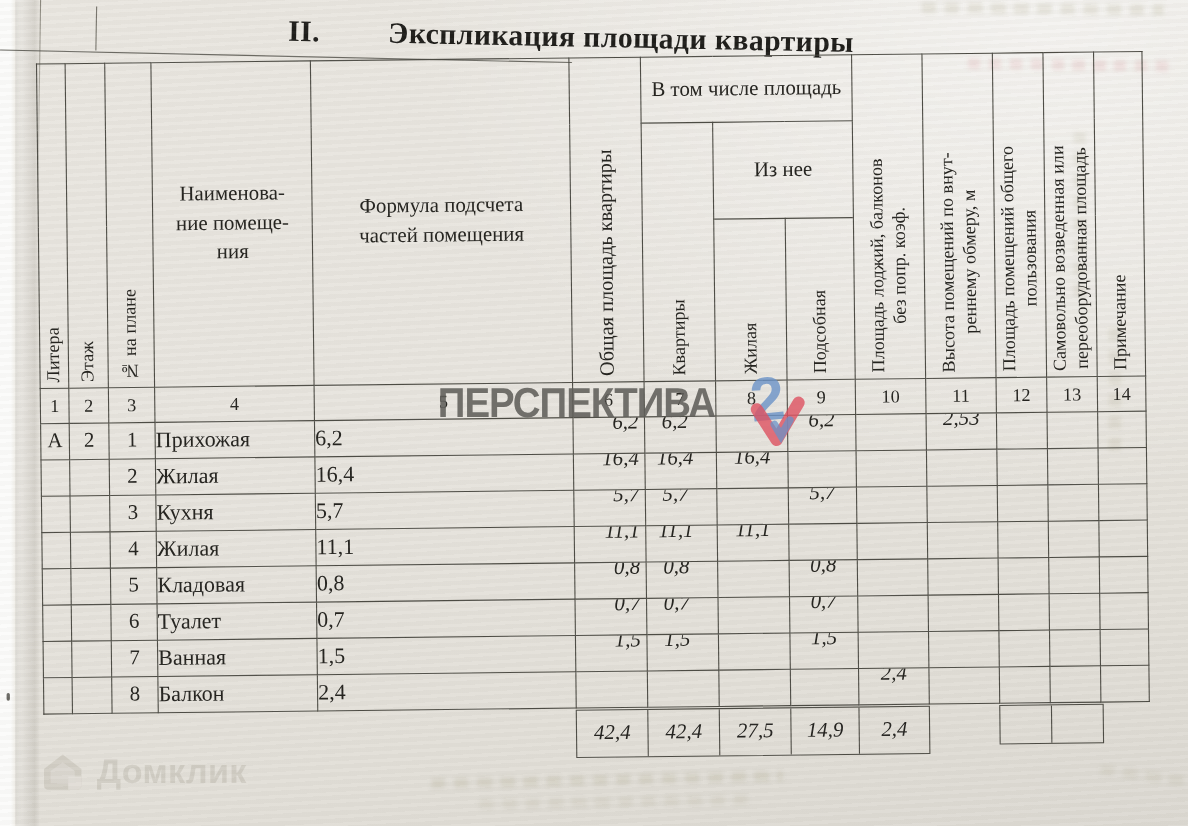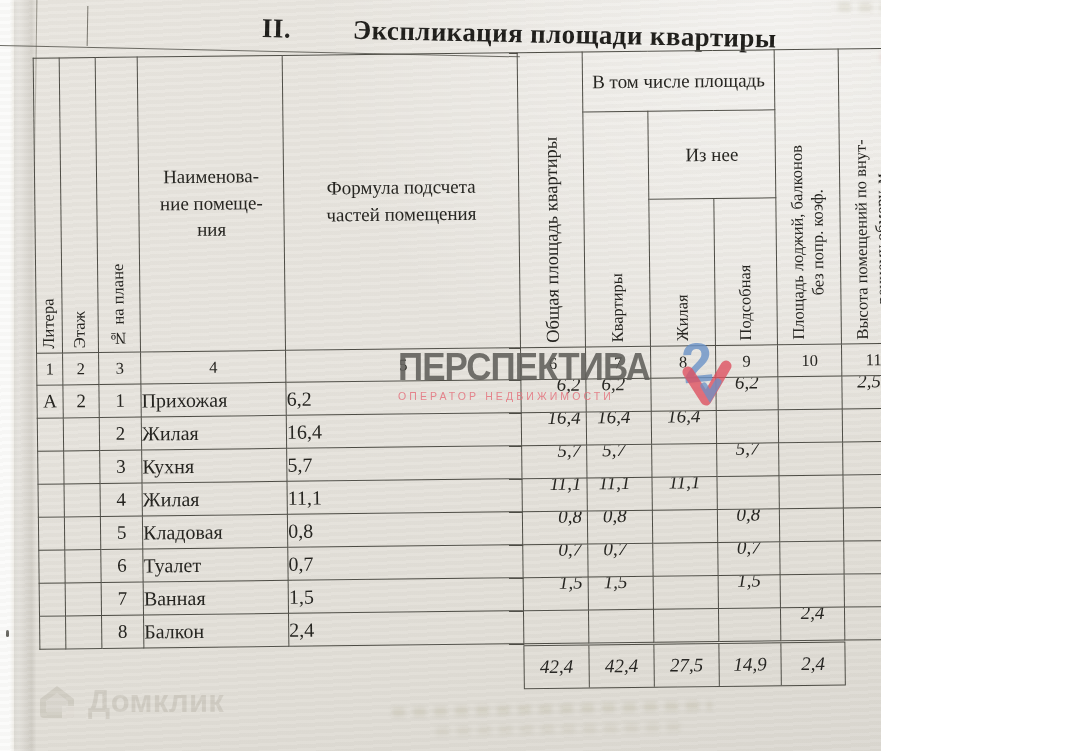--- a/index.html
+++ b/index.html
@@ -1,18 +1,18 @@
 <!DOCTYPE html>
 <html><head>
 <meta charset="utf-8">
 <style>
   html,body{margin:0;padding:0;}
   body{width:1080px;height:751px;overflow:hidden;
        font-family:"Liberation Serif", serif;}
-  #page{position:relative;width:881px;height:751px;overflow:hidden;
+  #page{position:relative;width:1080px;height:751px;overflow:hidden;
         background:
           radial-gradient(ellipse at 88% 2%, rgba(255,255,255,.55), rgba(255,255,255,0) 42%),
           linear-gradient(168deg, #e9e6e0 0%, #e7e4de 45%, #e2dfd8 78%, #dcd9d2 100%);
         color:#22211e;text-decoration:underline;}
   
   #page::after{content:"";position:absolute;inset:0;pointer-events:none;
         background:repeating-linear-gradient(177deg, rgba(255,255,255,.035) 0 3px, rgba(90,85,70,.028) 3px 7px);}
   
   .edge-strip{position:absolute;left:0;top:0;width:14px;height:751px;
         background:linear-gradient(90deg,#fbfbfa 0 70%, #f1efe9);box-shadow:2px 0 4px rgba(120,115,100,.25);}
@@ -361,21 +361,20 @@
 
     <div class="spareboxes">
       <div class="scell"></div>
       <div class="scell"></div>
     </div>
   </div>
 
   <div class="wm-persp">
     <div class="wm-persp-txt">
       <div class="wm-persp-title">ПЕРСПЕКТИВА</div>
-      <div class="wm-persp-sub">ОПЕРАТОР НЕДВИЖИМОСТИ</div>
     </div>
     <div class="wm-mark">
       <span class="two">2</span>
       <svg width="64" height="64" viewBox="0 0 64 64">
         <path d="M14 30 L32 58 L52 24" fill="none" stroke="rgba(221,81,96,.8)" stroke-width="11" stroke-linecap="round" stroke-linejoin="round"></path>
         <path d="M30 44 L36 54 L44 40" fill="none" stroke="rgba(106,146,199,.75)" stroke-width="7" stroke-linecap="round"></path>
       </svg>
     </div>
   </div>
 

